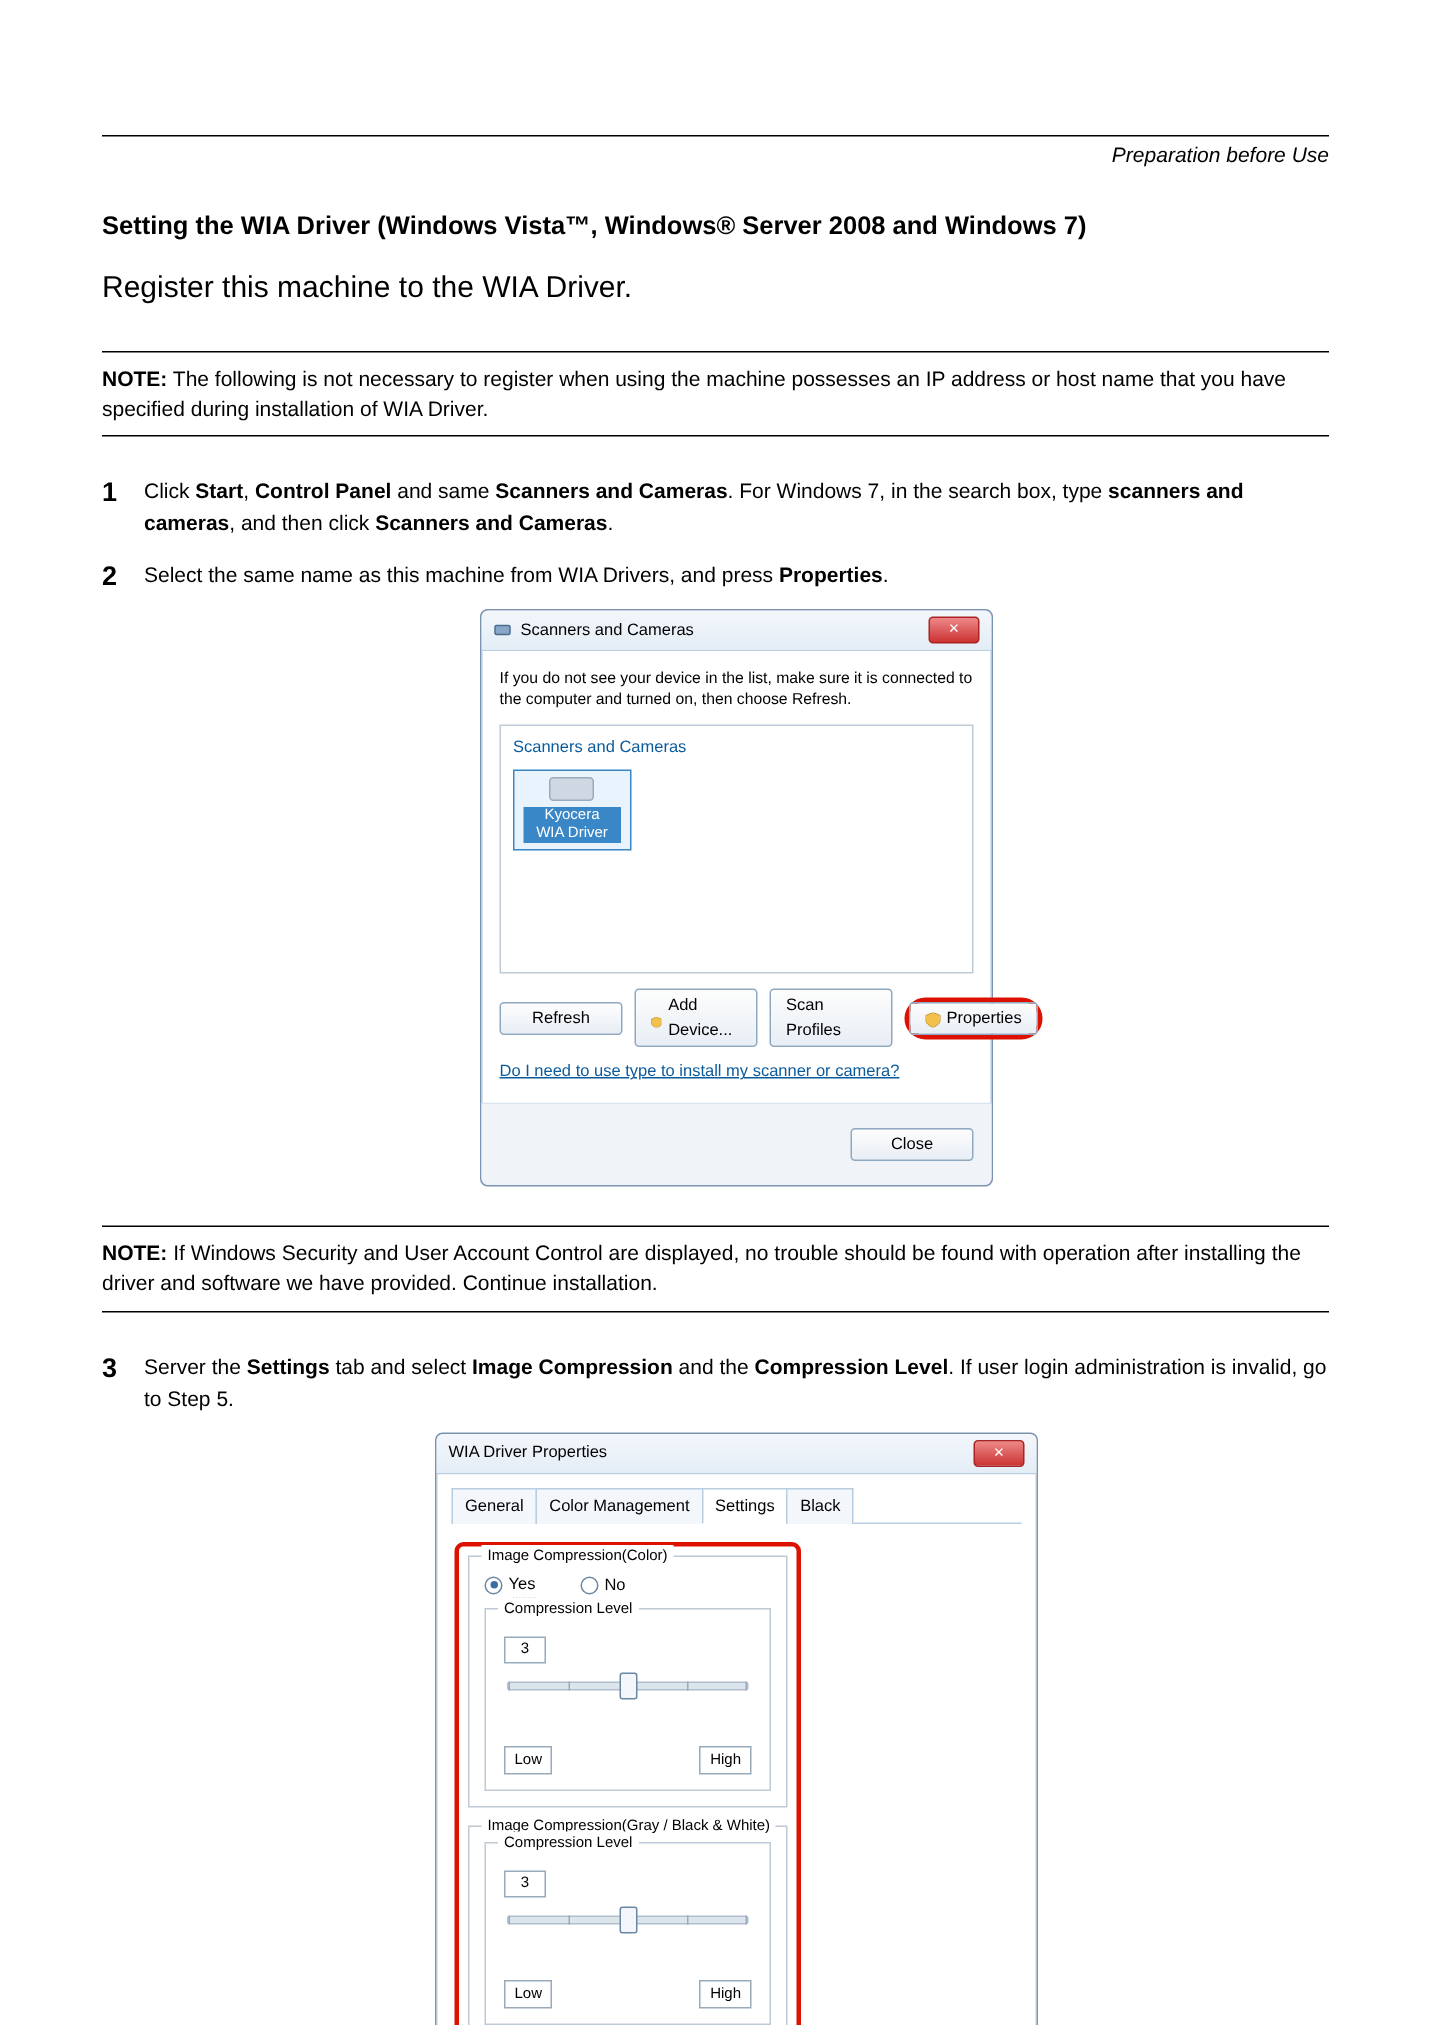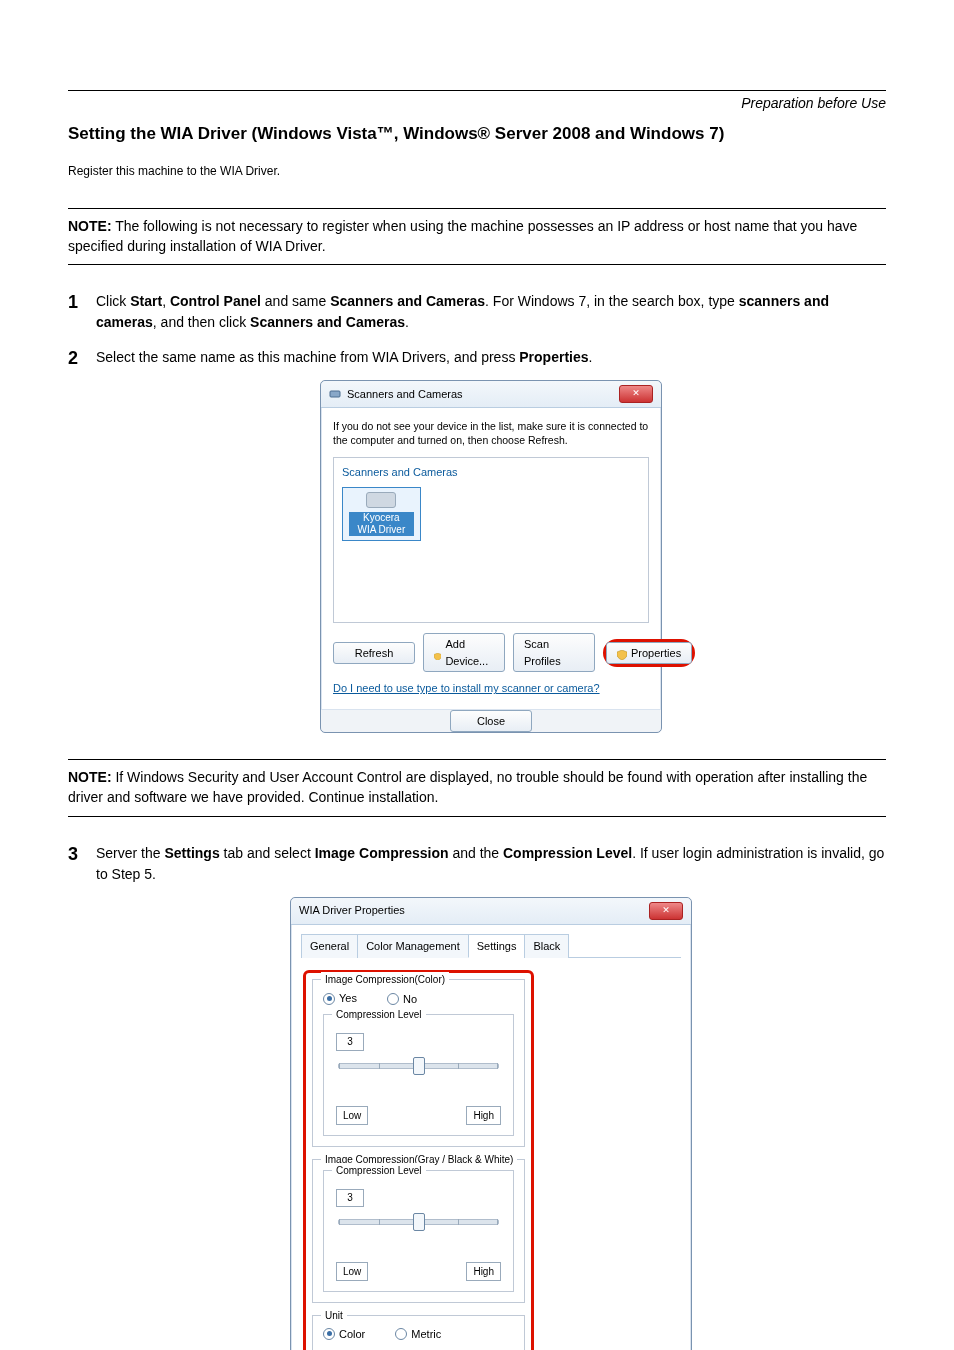--- a/index.html
+++ b/index.html
@@ -11,28 +11,28 @@
   }
   .page {
     padding: 90px 68px 40px 68px;
     box-sizing: border-box;
   }
   .top-rule { border-top: 1px solid #000; margin-bottom: 4px; }
   .running-head {
     font-style: italic;
     text-align: right;
     font-size: 14px;
-    margin-bottom: 13px;
+    margin-bottom: 30px;
   }
   h2.subject {
     font-size: 17px;
     font-weight: bold;
     margin: 0 0 20px 0;
   }
-  p.intro { font-size: 12px; margin: 0 0 30px 0; }
+  p.intro { font-size: 20px; margin: 0 0 30px 0; }
   .note-box {
     border-top: 1px solid #000;
     border-bottom: 1px solid #000;
     padding: 8px 0;
     font-size: 14px;
     margin: 0 0 26px 0;
     line-height: 1.4;
   }
   .note-box b { font-weight: bold; }
   ol.steps {
@@ -129,21 +129,21 @@
   .vbtn .shield {
     width: 10px; height: 10px;
     display: inline-block;
   }
   .circled {
     border: 3px solid #d10;
     border-radius: 14px;
     padding: 0;
   }
   .linklike { color: #0a5a9c; text-decoration: underline; display: inline-block; margin-top: 8px; font-size: 11px; }
-  .winfooter { text-align: center; padding: 0 12px; background: #f0f3f7; border-top: 1px solid #d9e3ef; border-radius: 0 0 5px 5px; }
+  .winfooter { text-align: right; padding: 16px 12px; background: #f0f3f7; border-top: 1px solid #d9e3ef; border-radius: 0 0 5px 5px; }
 
   
   .tabstrip { display: flex; border-bottom: 1px solid #b9cde1; font-size: 11px; }
   .tab { padding: 3px 8px; border: 1px solid #b9cde1; border-bottom: none; background: #f3f7fb; margin-right: -1px; position: relative; top: 1px; }
   .tab.active { background: #fff; border-bottom: 1px solid #fff; }
   .propbody { padding: 12px; display: flex; gap: 16px; }
   .leftcol { width: 225px; }
   .rightcol { width: 130px; }
   .grp {
     border: 1px solid #c0c9d6;

